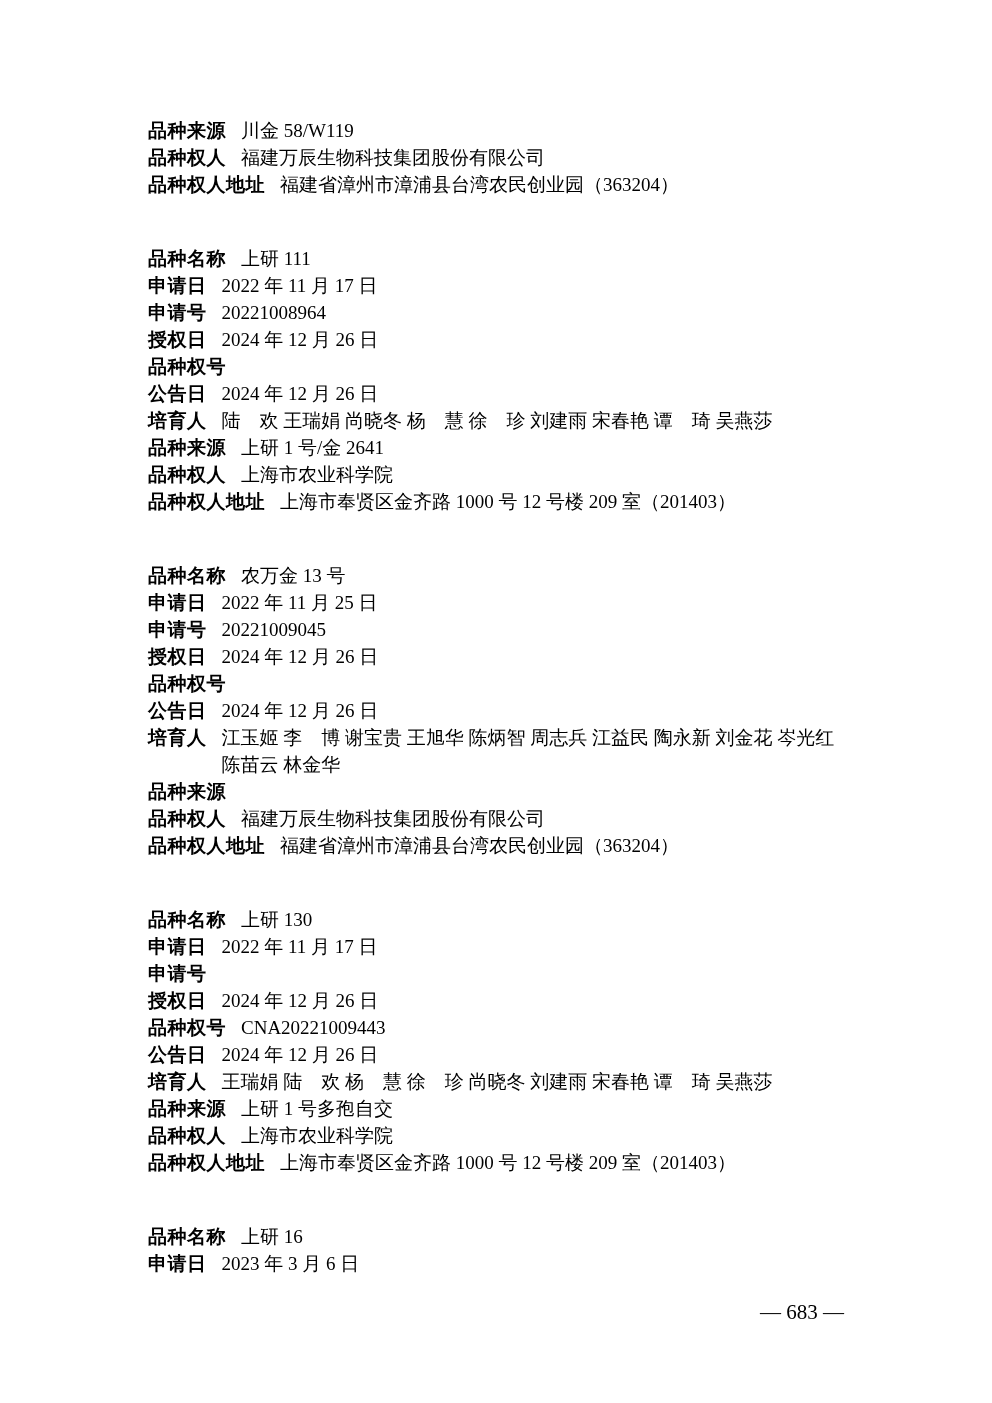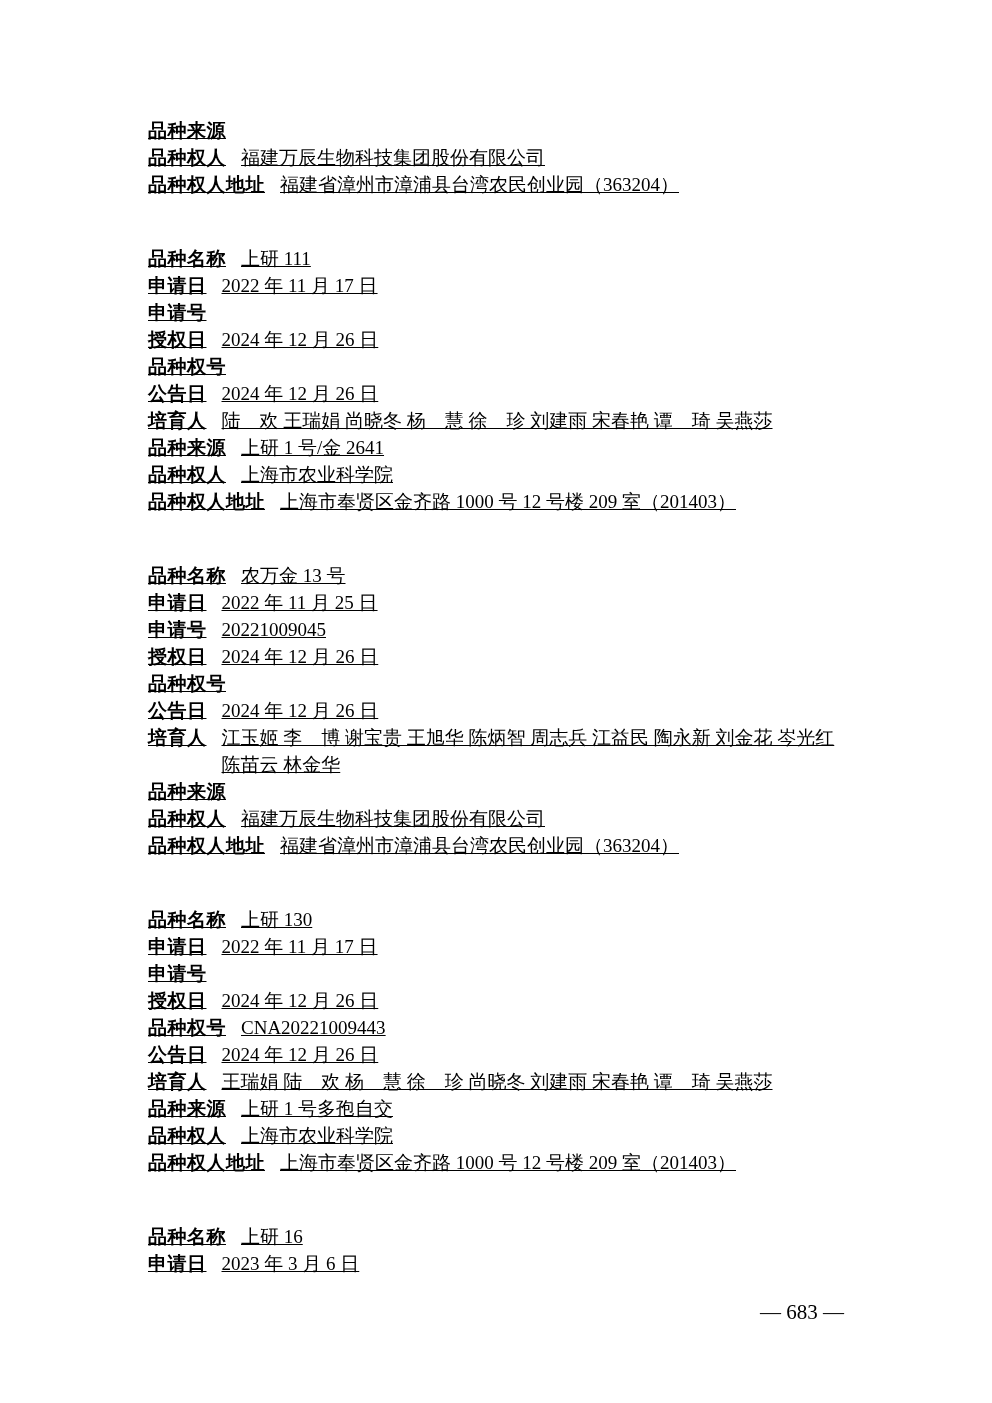--- a/index.html
+++ b/index.html
@@ -15,21 +15,20 @@
     font-size: 19px;
     color: #000000;
     overflow: hidden;
   }
   .page {
     padding: 117px 148px 0 148px;
     box-sizing: border-box;
   }
   .record {
     margin-bottom: 47px;
-    text-decoration: underline;
   }
   .record:last-of-type {
     margin-bottom: 0;
   }
   .row {
     display: flex;
     align-items: flex-start;
     line-height: 27px;
   }
   .label {
@@ -55,20 +54,21 @@
   }
 </style>
 </head>
 <body>
 
 <div class="page">
 
   <div class="record">
     <div class="row">
       <span class="label">品种来源</span>
+      <span class="value">川金 58/W119</span>
     </div>
     <div class="row">
       <span class="label">品种权人</span>
       <span class="value">福建万辰生物科技集团股份有限公司</span>
     </div>
     <div class="row">
       <span class="label">品种权人地址</span>
       <span class="value">福建省漳州市漳浦县台湾农民创业园（363204）</span>
     </div>
   </div>
@@ -77,20 +77,21 @@
     <div class="row">
       <span class="label">品种名称</span>
       <span class="value">上研 111</span>
     </div>
     <div class="row">
       <span class="label">申请日</span>
       <span class="value">2022 年 11 月 17 日</span>
     </div>
     <div class="row">
       <span class="label">申请号</span>
+      <span class="value">20221008964</span>
     </div>
     <div class="row">
       <span class="label">授权日</span>
       <span class="value">2024 年 12 月 26 日</span>
     </div>
     <div class="row">
       <span class="label">品种权号</span>
     </div>
     <div class="row">
       <span class="label">公告日</span>

